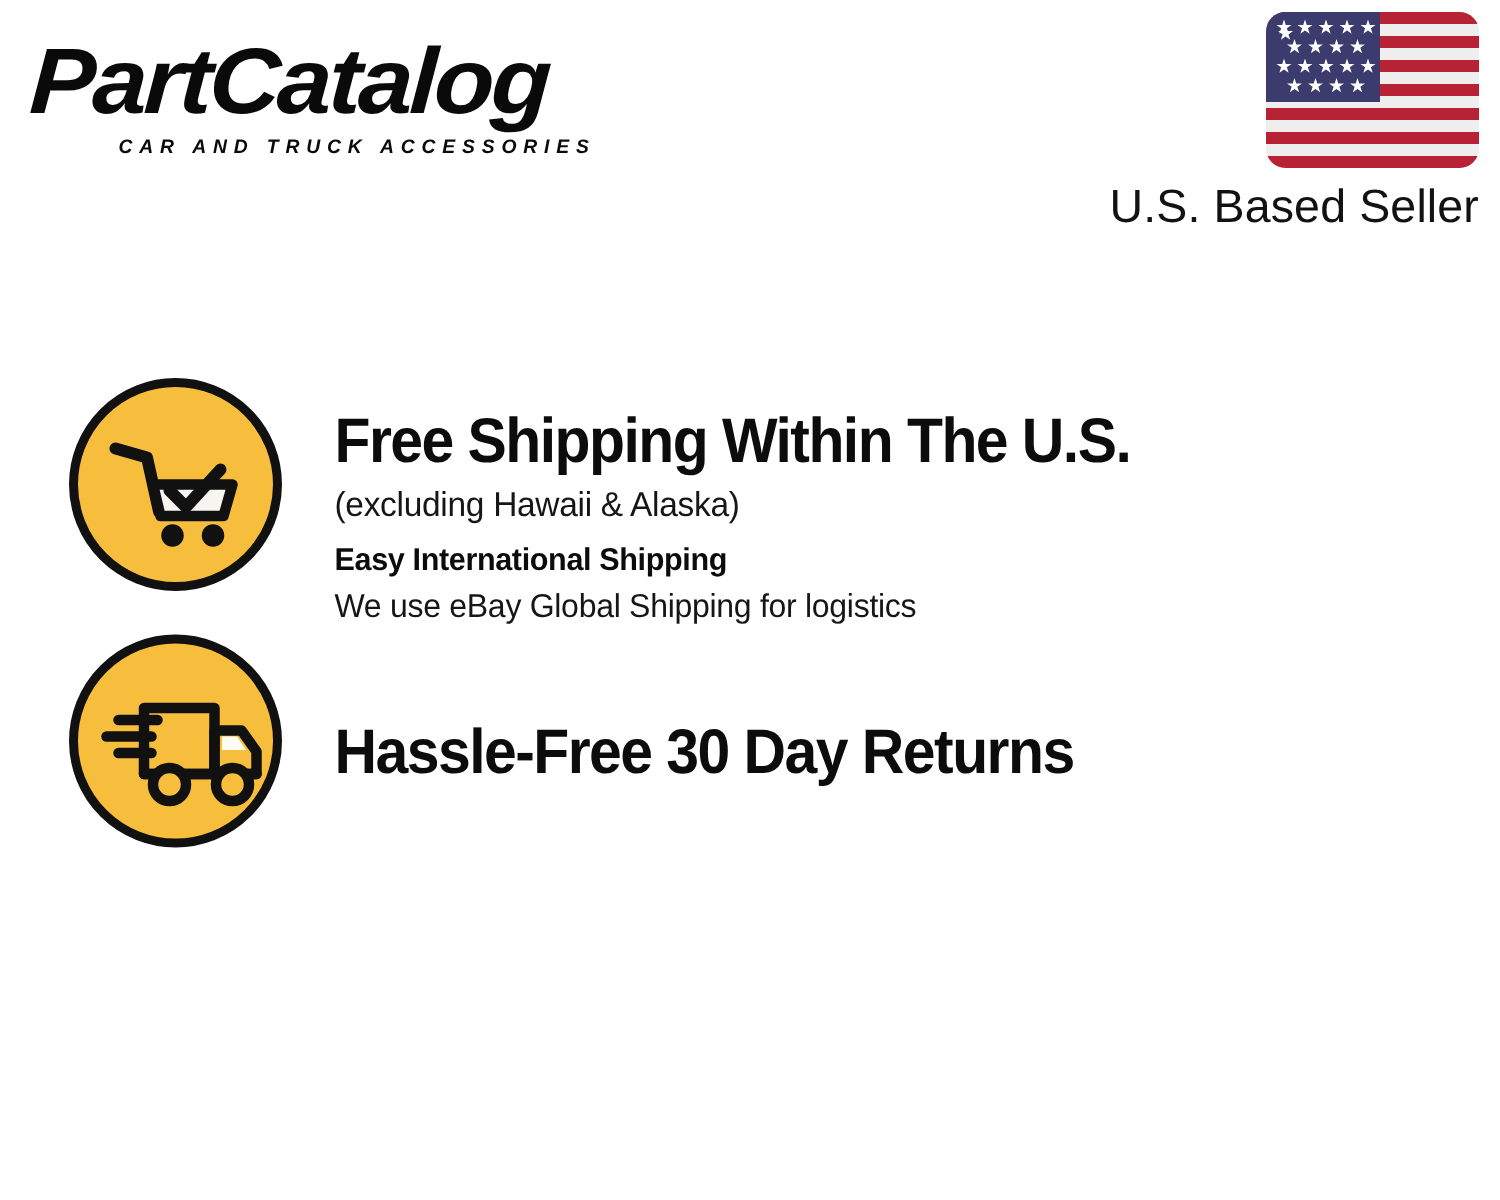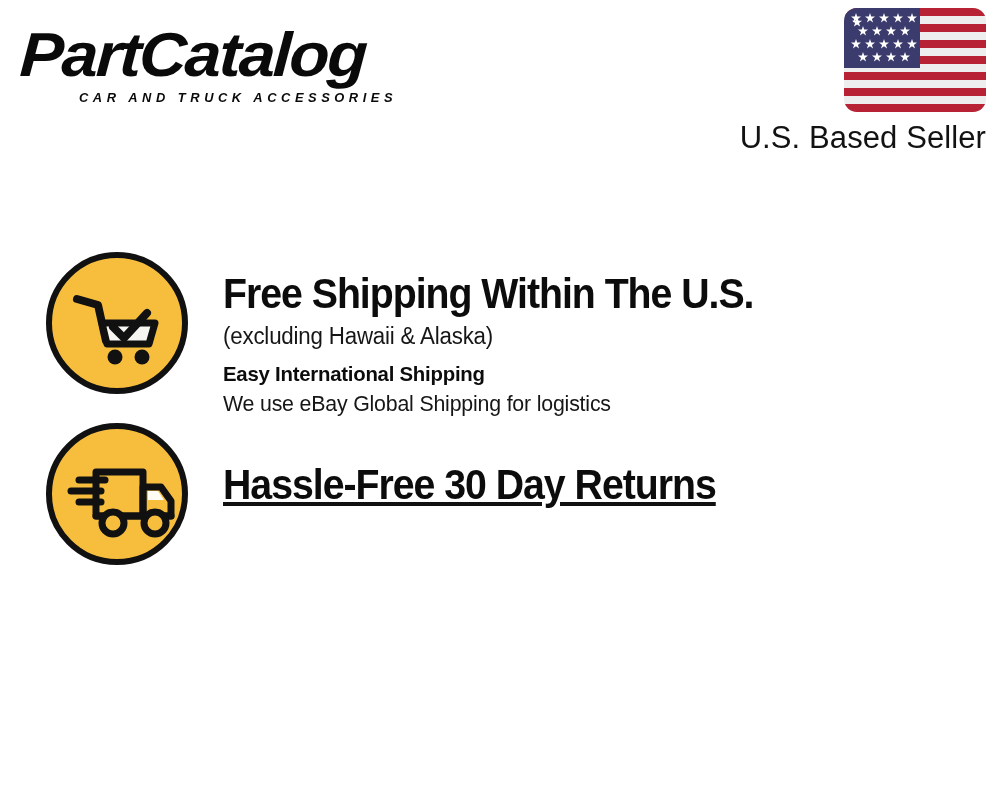--- a/index.html
+++ b/index.html
@@ -107,26 +107,25 @@
     top: 9px;
     width: 148px;
     height: 148px;
   }
   .feature-text {
     position: absolute;
     left: 223px;
     width: 760px;
   }
   .feature-text.centered {
-    top: 0;
+    top: 16px;
     height: 148px;
     display: flex;
     flex-direction: column;
     justify-content: center;
-    text-decoration: underline;
   }
   .feature-text.stacked {
     top: 2px;
     margin-top: 28px;
   }
 
   .feature-title {
     display: block;
     font-family: "Liberation Sans", "DejaVu Sans", sans-serif;
     font-weight: 700;

